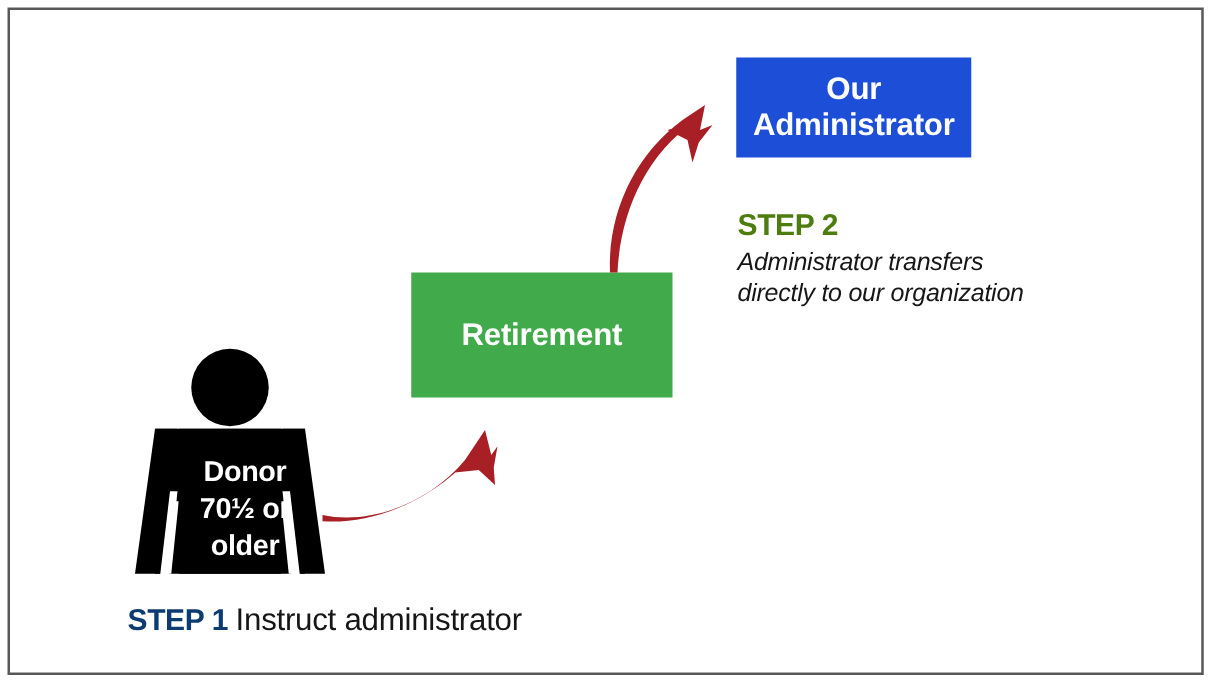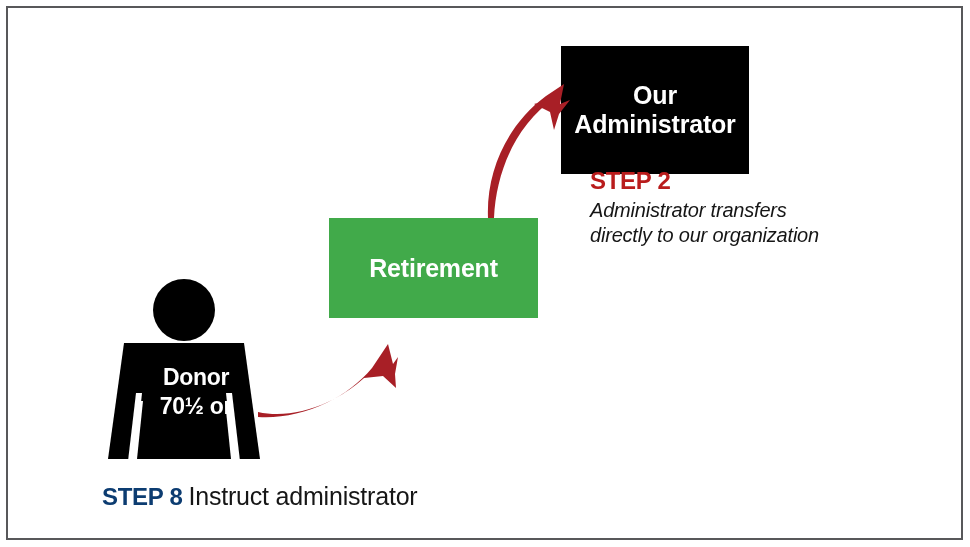--- a/index.html
+++ b/index.html
@@ -28,25 +28,25 @@
     width: 957px;
     height: 534px;
     border: 2px solid #58585a;
     box-sizing: border-box;
     background: #ffffff;
   }
 
   
   #org-box {
     position: absolute;
-    left: 553px;
+    left: 581px;
     top: 38px;
     width: 188px;
-    height: 128px;
-    background: #000000;
+    height: 80px;
+    background: #1d4ed8;
     display: flex;
     align-items: center;
     justify-content: center;
     text-align: center;
   }
   #org-box .box-label {
     color: #ffffff;
     font-weight: bold;
     font-size: 25px;
     line-height: 1.16;
@@ -75,21 +75,21 @@
   }
 
   
   #step2-block {
     position: absolute;
     left: 582px;
     top: 160px;
     width: 320px;
   }
   #step2-block .step-title {
-    color: #b91c1c;
+    color: #4d7c0f;
     font-weight: bold;
     font-size: 24px;
     line-height: 1.12;
     letter-spacing: -0.3px;
   }
   #step2-block .step-desc {
     color: #161616;
     font-size: 20px;
     line-height: 1.24;
     margin-top: 3px;
@@ -188,20 +188,21 @@
 
       <polygon points="37,70 119,70 119,186 37,186" fill="#000000"></polygon>
 
       <polygon points="30,120 22,188 29,188 36,120" fill="#ffffff"></polygon>
       <polygon points="126,120 134,188 127,188 120,120" fill="#ffffff"></polygon>
     </svg>
 
     <div id="donor-label">
       <div>Donor</div>
       <div>70½ or</div>
+      <div>older</div>
     </div>
 
     <svg id="arrow-lower" width="175" height="110" viewBox="0 0 175 110">
       <path d="M12,96
                C 48,104 96,88 126,52
                L 142,28
                L 147,48
                L 152,41
                L 149,58
                L 150,72
@@ -221,17 +222,17 @@
                L 99,48
                L 94,64
                L 90,46
                L 74,38
                L 95,32
                C 56,58 36,106 34,152
                Z" fill="#A81F26"></path>
     </svg>
 
     <div id="step1-block">
-      <span class="step-title">STEP 8</span><span class="step-desc">Instruct administrator</span>
+      <span class="step-title">STEP 1</span><span class="step-desc">Instruct administrator</span>
     </div>
 
   </div>
 </div>
 
 </body></html>

